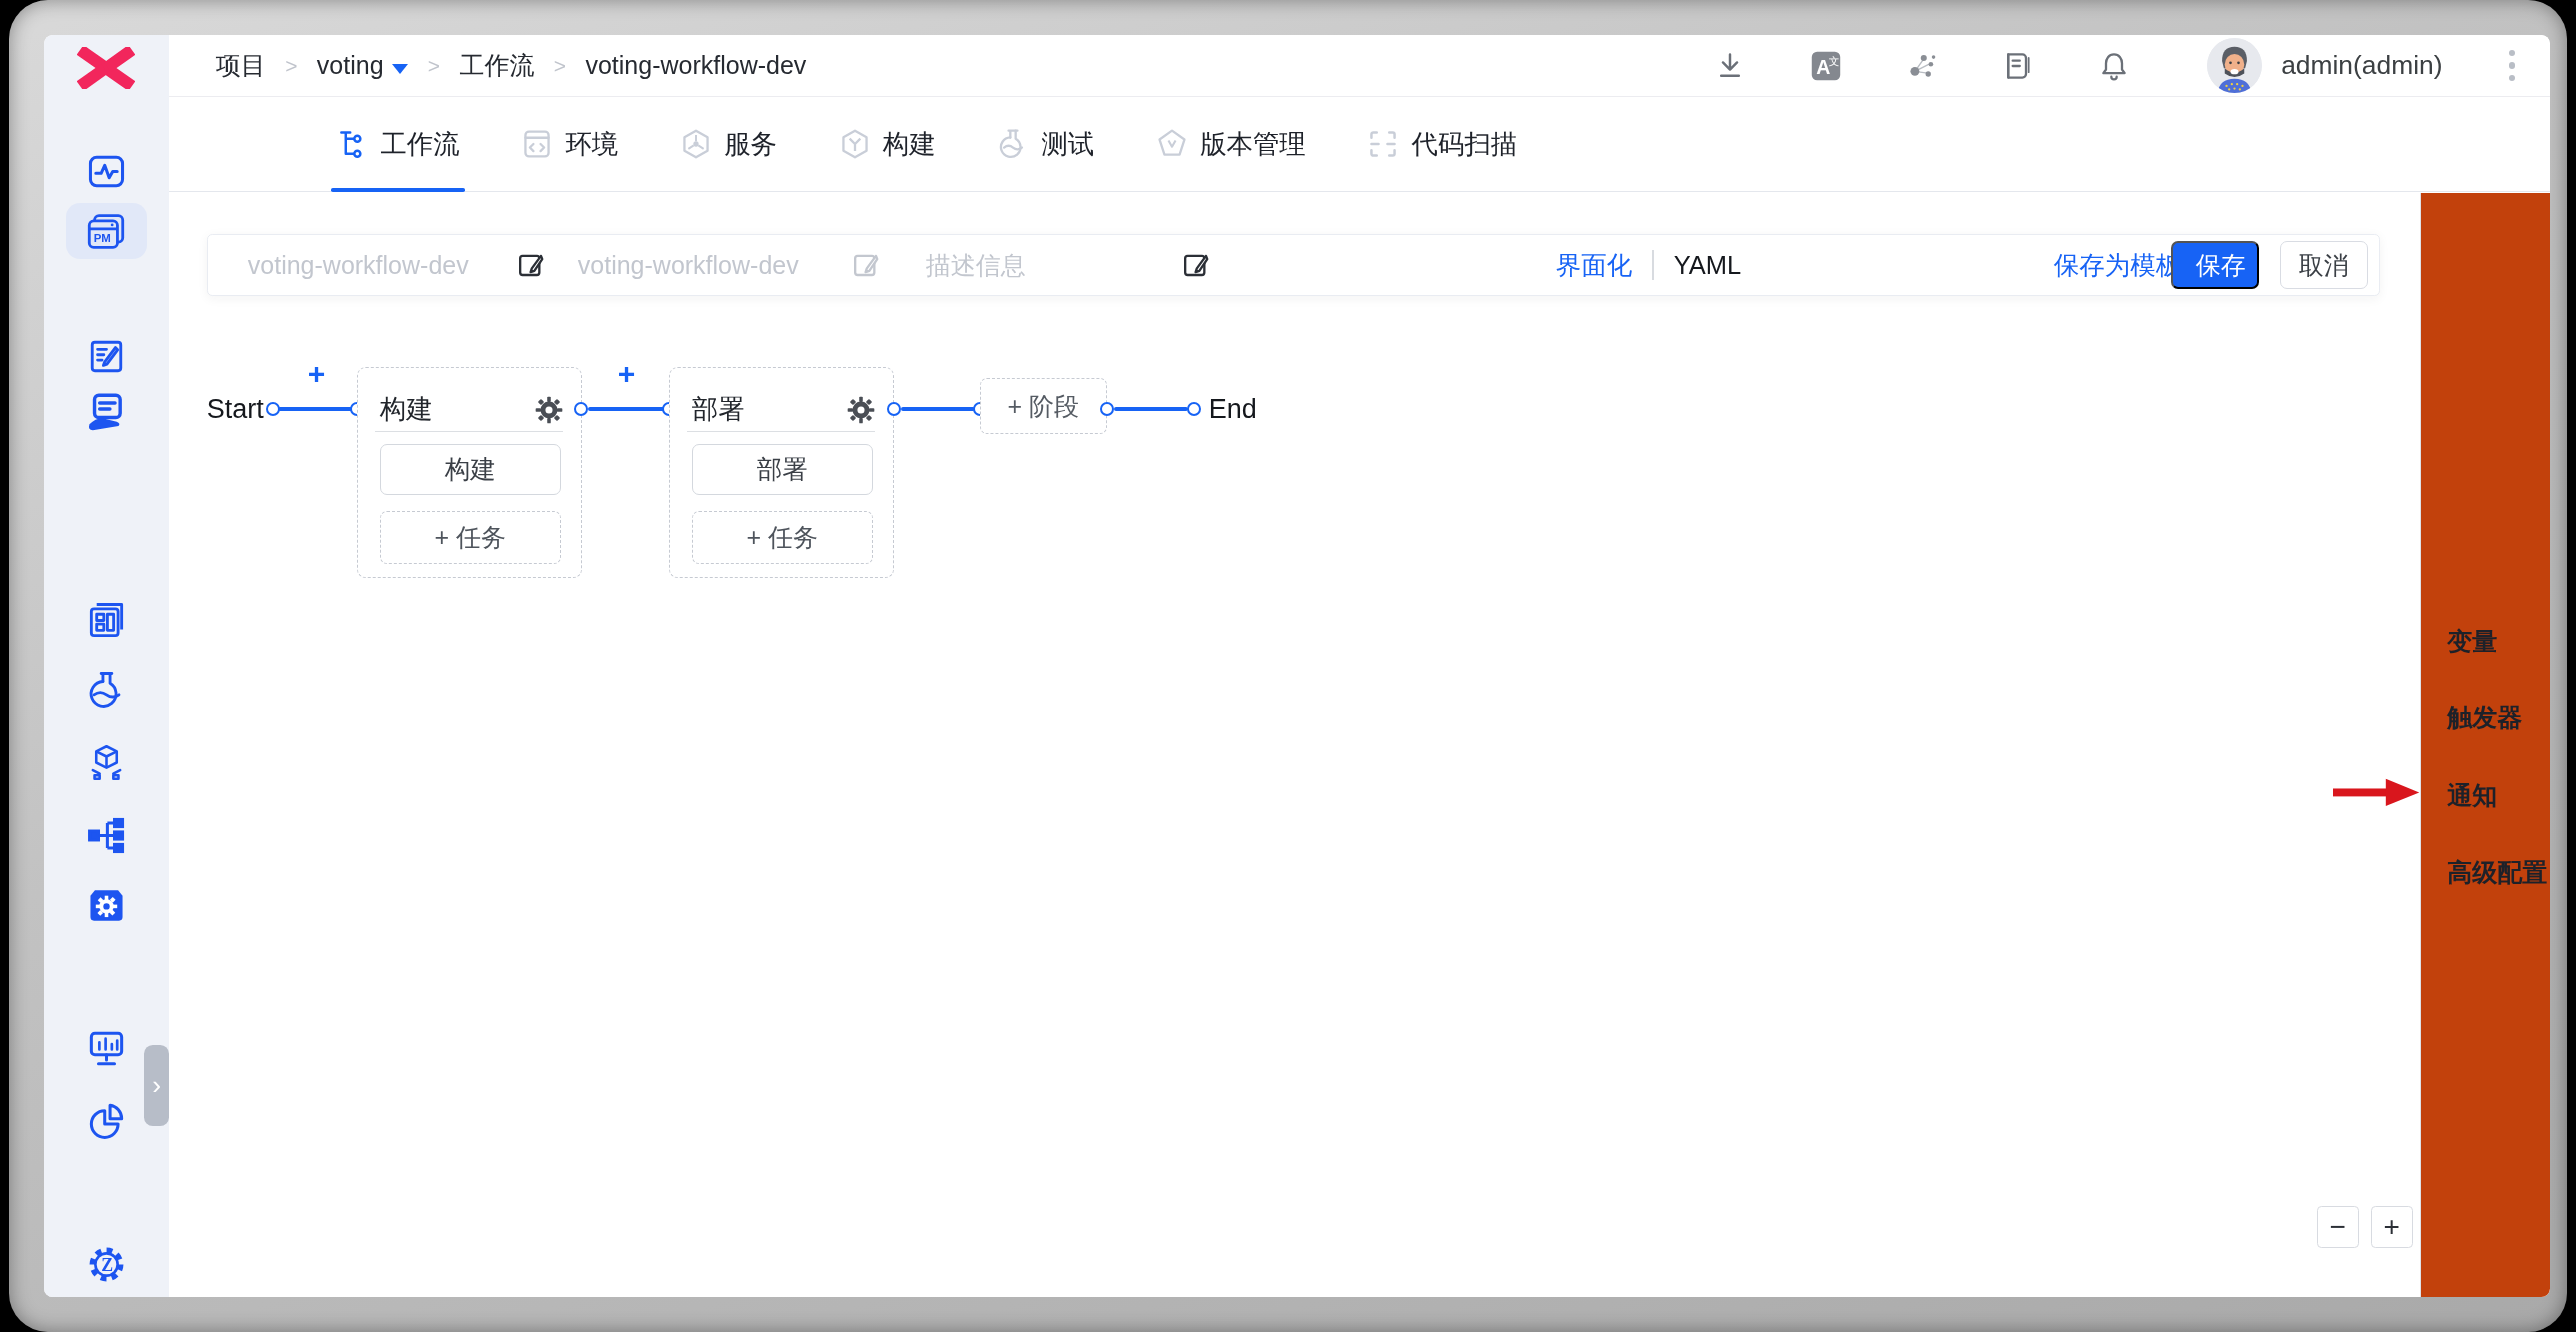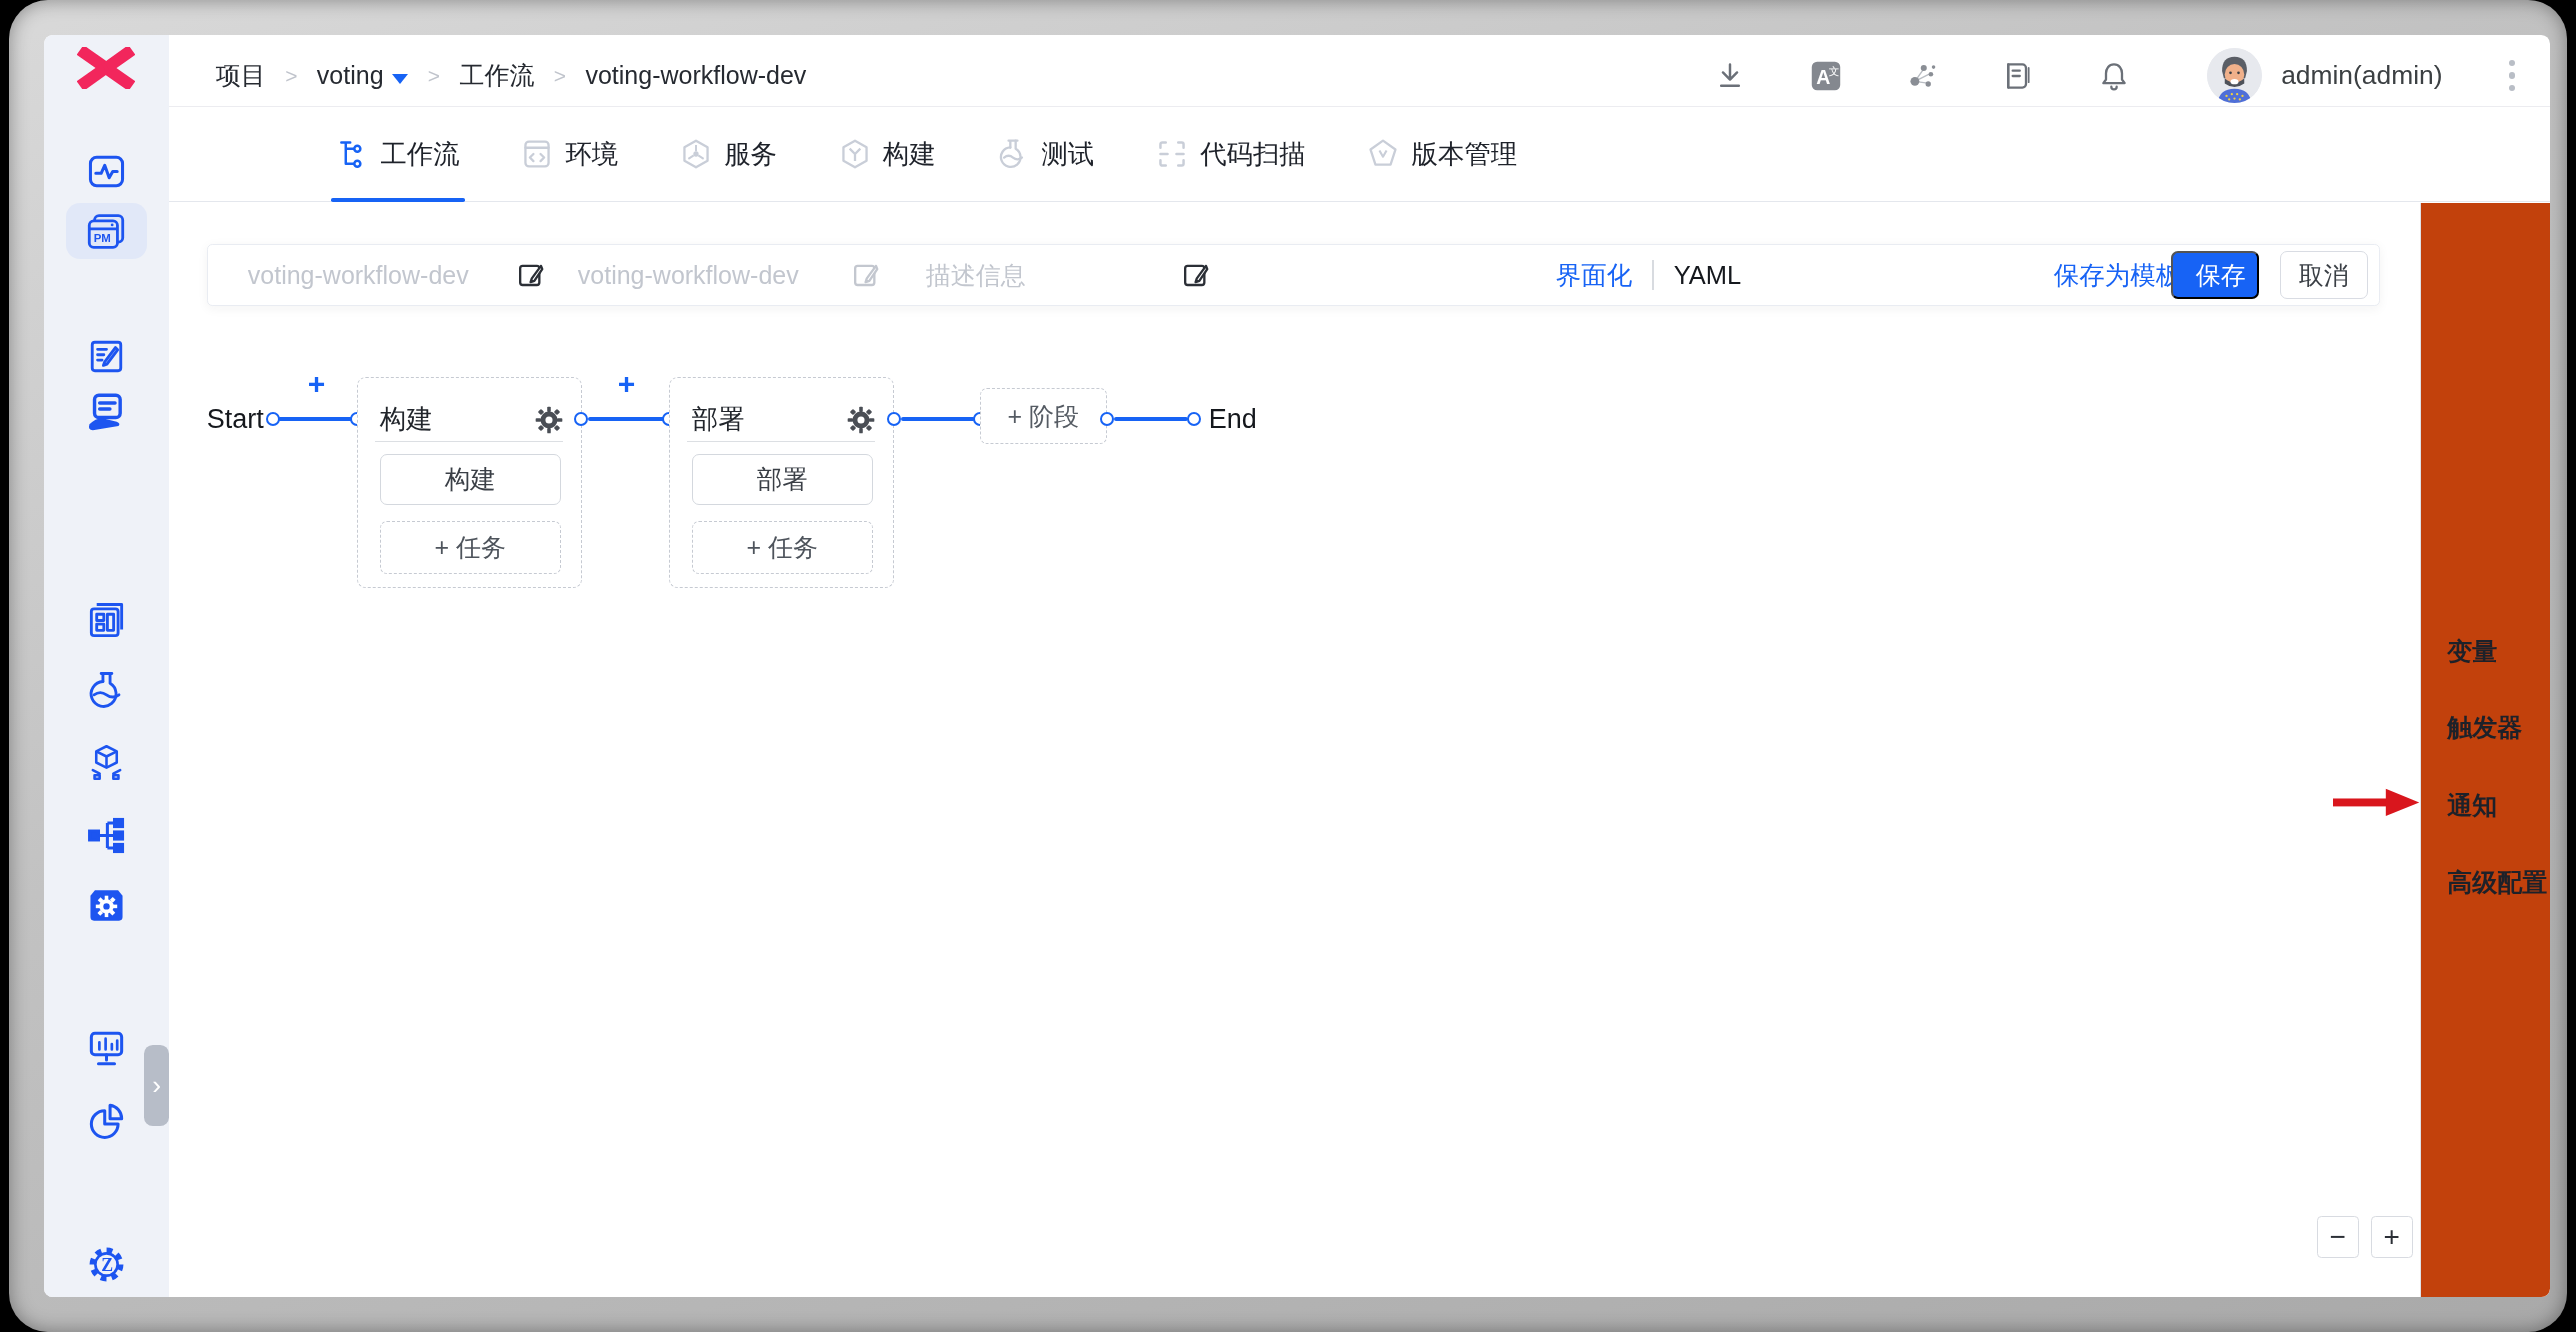--- a/index.html
+++ b/index.html
@@ -17,21 +17,21 @@
   .s-item { position:absolute; left:42px; width:41px; height:41px; display:flex; align-items:center; justify-content:center; cursor:pointer; }
   .s-item svg { display:block; }
   .active-pill { position:absolute; left:22px; top:168px; width:81px; height:56px; background:#e1e8f8; border-radius:14px;
                  display:flex; align-items:center; justify-content:center; cursor:pointer; }
   .logo { position:absolute; left:33px; top:12.3px; width:58px; height:42px; cursor:pointer; }
   .collapse-handle { position:absolute; left:100px; top:1010px; width:25.5px; height:81px; background:#b7bdc8;
                      border-radius:8.8px; display:flex; align-items:center; justify-content:center;
                      color:#fff; font-size:26.4px; cursor:pointer; }
 
   
-  .main { position:absolute; left:125px; top:0; width:2381px; height:100%; background:#fff;margin-top:10px; }
+  .main { position:absolute; left:125px; top:0; width:2381px; height:100%; background:#fff; }
 
   .topbar { position:relative; height:62px; border-bottom:0.9px solid #ececf0; display:flex; align-items:center; padding:0 32px 0 47px; }
   .crumbs { display:flex; align-items:center; gap:19.4px; font-size:25px; color:#262a31; }
   .crumb-sep { color:#c0c4cc; font-size:21px; }
   .crumb-link { cursor:pointer; }
   .caret-down { width:0; height:0; border-left:8px solid transparent; border-right:8px solid transparent; border-top:10.6px solid #1763f5; display:inline-block; margin-left:8.8px; }
   .top-actions { margin-left:auto; display:flex; align-items:center; }
   .t-icon { width:33px; height:33px; margin-left:63px; display:flex; align-items:center; justify-content:center; cursor:pointer; }
   .avatar { width:55px; height:55px; border-radius:50%; background:#e9ebef; margin-left:76px; overflow:hidden; cursor:pointer; flex:none; }
   .user-name { font-size:26.4px; color:#3c4043; margin-left:19.4px; cursor:pointer; }
@@ -334,32 +334,32 @@
       </div>
       <div class="tab">
         <svg width="32" height="32" viewBox="0 0 36 36" fill="none" stroke="#c9ced8" stroke-width="2.6" stroke-linecap="round" stroke-linejoin="round">
           <path d="M13 3 h10 M15 3 v8"></path>
           <path d="M21 3 v9 a11 11 0 1 1 -6 -1.5"></path>
           <path d="M8 22 q5 -4 10 0 t10 0"></path>
         </svg>
         <span class="tab-label">测试</span>
       </div>
       <div class="tab">
+        <svg width="32" height="32" viewBox="0 0 36 36" fill="none" stroke="#c9ced8" stroke-width="2.6" stroke-linejoin="round">
+          <polygon points="18,3 32,13 26.5,30 9.5,30 4,13"></polygon>
+          <path d="M14 14 l4 7 4-7" stroke-width="2.4"></path>
+        </svg>
+        <span class="tab-label">版本管理</span>
+      </div>
+      <div class="tab">
         <svg width="32" height="32" viewBox="0 0 36 36" fill="none" stroke="#c9ced8" stroke-width="2.8" stroke-linecap="round">
           <path d="M5 11 v-4 a2 2 0 0 1 2 -2 h4 M25 5 h4 a2 2 0 0 1 2 2 v4 M31 25 v4 a2 2 0 0 1 -2 2 h-4 M11 31 h-4 a2 2 0 0 1 -2 -2 v-4"></path>
           <path d="M5 18 h8 M23 18 h8"></path>
         </svg>
         <span class="tab-label">代码扫描</span>
-      </div>
-      <div class="tab">
-        <svg width="32" height="32" viewBox="0 0 36 36" fill="none" stroke="#c9ced8" stroke-width="2.6" stroke-linejoin="round">
-          <polygon points="18,3 32,13 26.5,30 9.5,30 4,13"></polygon>
-          <path d="M14 14 l4 7 4-7" stroke-width="2.4"></path>
-        </svg>
-        <span class="tab-label">版本管理</span>
       </div>
     </nav>
 
     <div class="workspace">
       <div class="canvas">
 
         <div class="form-card">
           <div class="fc" style="left:40px">
                 <span class="ph-text">voting-workflow-dev</span>
               </div>

